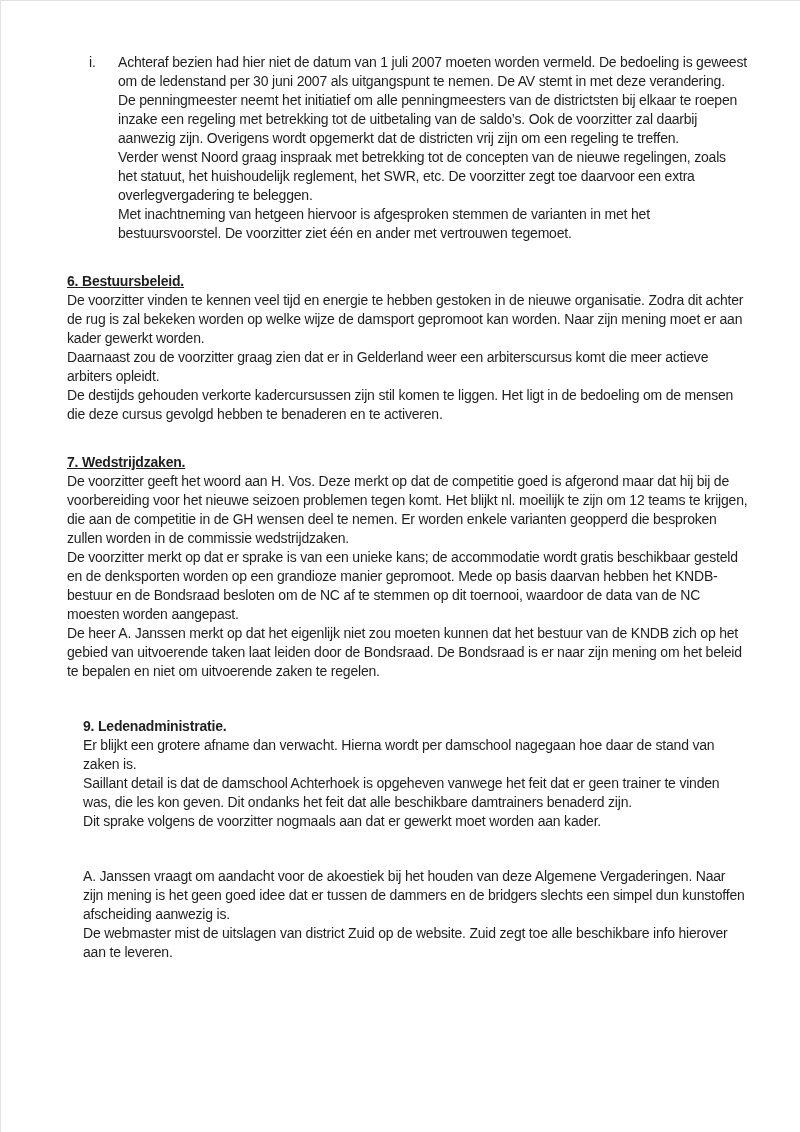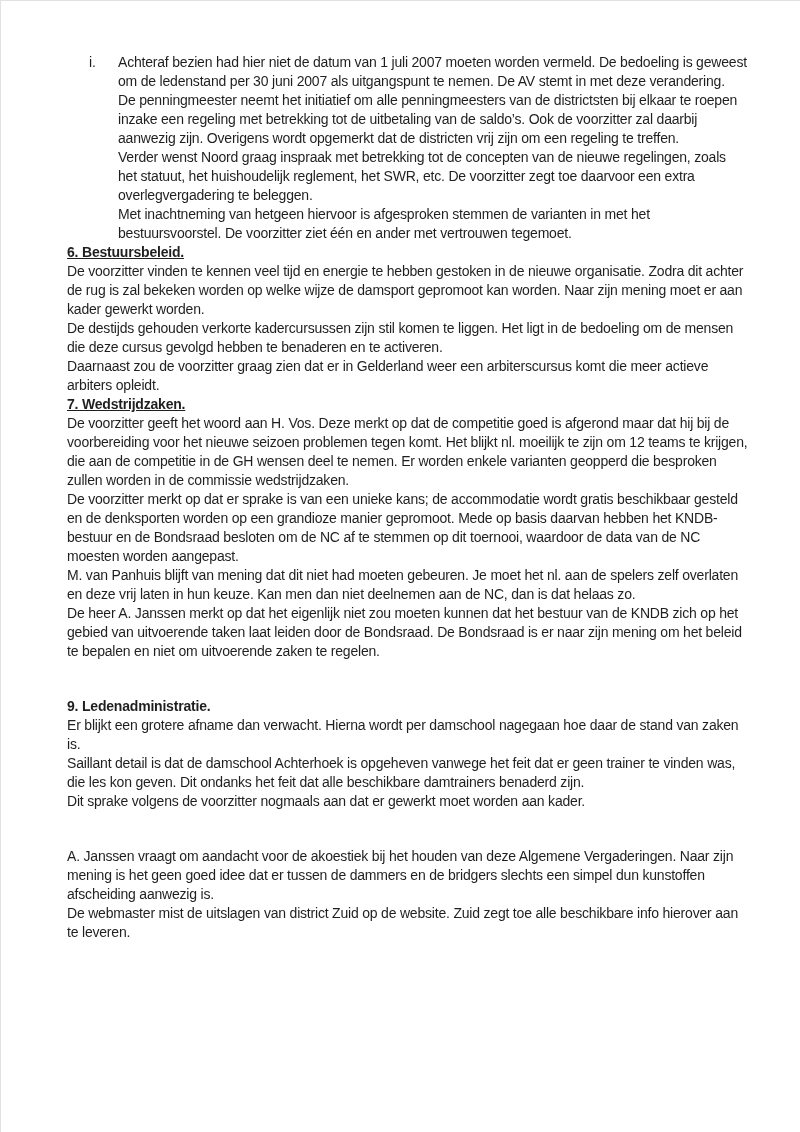--- a/index.html
+++ b/index.html
@@ -42,23 +42,25 @@
   .roman-item .marker {
     flex: 0 0 auto;
     width: 29px;
     margin-left: 22px;
   }
   .roman-item .item-body {
     flex: 1 1 auto;
     min-width: 0;
   }
   section {
+    margin-top: 29px;
   }
   section.gap-lg {
     margin-top: 36px;
+    margin-left: 16px;
   }
   h2 {
     margin: 0;
     padding: 0;
     font-size: 14px;
     line-height: 19px;
     font-weight: bold;
     color: #1f1f1f;
   }
   h2.underlined {
@@ -77,29 +79,28 @@
         <p>Achteraf bezien had hier niet de datum van 1 juli 2007 moeten worden vermeld. De bedoeling is geweest om de ledenstand per 30 juni 2007 als uitgangspunt te nemen. De AV stemt in met deze verandering.</p>
         <p>De penningmeester neemt het initiatief om alle penningmeesters van de districtsten bij elkaar te roepen inzake een regeling met betrekking tot de uitbetaling van de saldo’s. Ook de voorzitter zal daarbij aanwezig zijn. Overigens wordt opgemerkt dat de districten vrij zijn om een regeling te treffen.</p>
         <p>Verder wenst Noord graag inspraak met betrekking tot de concepten van de nieuwe regelingen, zoals het statuut, het huishoudelijk reglement, het SWR, etc. De voorzitter zegt toe daarvoor een extra overlegvergadering te beleggen.</p>
         <p>Met inachtneming van hetgeen hiervoor is afgesproken stemmen de varianten in met het bestuursvoorstel. De voorzitter ziet één en ander met vertrouwen tegemoet.</p>
       </div>
     </div>
 
     <section>
       <h2 class="underlined">6. Bestuursbeleid.</h2>
       <p>De voorzitter vinden te kennen veel tijd en energie te hebben gestoken in de nieuwe organisatie. Zodra dit achter de rug is zal bekeken worden op welke wijze de damsport gepromoot kan worden. Naar zijn mening moet er aan kader gewerkt worden.</p>
+      <p>Daarnaast zou de voorzitter graag zien dat er in Gelderland weer een arbiterscursus komt die meer actieve arbiters opleidt.</p>
       <p>De destijds gehouden verkorte kadercursussen zijn stil komen te liggen. Het ligt in de bedoeling om de mensen die deze cursus gevolgd hebben te benaderen en te activeren.</p>
-      <p>Daarnaast zou de voorzitter graag zien dat er in Gelderland weer een arbiterscursus komt die meer actieve arbiters opleidt.</p>
     </section>
 
     <section>
       <h2 class="underlined">7. Wedstrijdzaken.</h2>
       <p>De voorzitter geeft het woord aan H. Vos. Deze merkt op dat de competitie goed is afgerond maar dat hij bij de voorbereiding voor het nieuwe seizoen problemen tegen komt. Het blijkt nl. moeilijk te zijn om 12 teams te krijgen, die aan de competitie in de GH wensen deel te nemen. Er worden enkele varianten geopperd die besproken zullen worden in de commissie wedstrijdzaken.</p>
       <p>De voorzitter merkt op dat er sprake is van een unieke kans; de accommodatie wordt gratis beschikbaar gesteld en de denksporten worden op een grandioze manier gepromoot. Mede op basis daarvan hebben het KNDB-bestuur en de Bondsraad besloten om de NC af te stemmen op dit toernooi, waardoor de data van de NC moesten worden aangepast.</p>
-      <p>M. van Panhuis blijft van mening dat dit niet had moeten gebeuren. Je moet het nl. aan de spelers zelf overlaten en deze vrij laten in hun keuze. Kan men dan niet deelnemen aan de NC, dan is dat helaas zo.</p>
       <p>De heer A. Janssen merkt op dat het eigenlijk niet zou moeten kunnen dat het bestuur van de KNDB zich op het gebied van uitvoerende taken laat leiden door de Bondsraad. De Bondsraad is er naar zijn mening om het beleid te bepalen en niet om uitvoerende zaken te regelen.</p>
     </section>
 
     <section class="gap-lg">
       <h2>9. Ledenadministratie.</h2>
       <p>Er blijkt een grotere afname dan verwacht. Hierna wordt per damschool nagegaan hoe daar de stand van zaken is.</p>
       <p>Saillant detail is dat de damschool Achterhoek is opgeheven vanwege het feit dat er geen trainer te vinden was, die les kon geven. Dit ondanks het feit dat alle beschikbare damtrainers benaderd zijn.</p>
       <p>Dit sprake volgens de voorzitter nogmaals aan dat er gewerkt moet worden aan kader.</p>
     </section>
 

